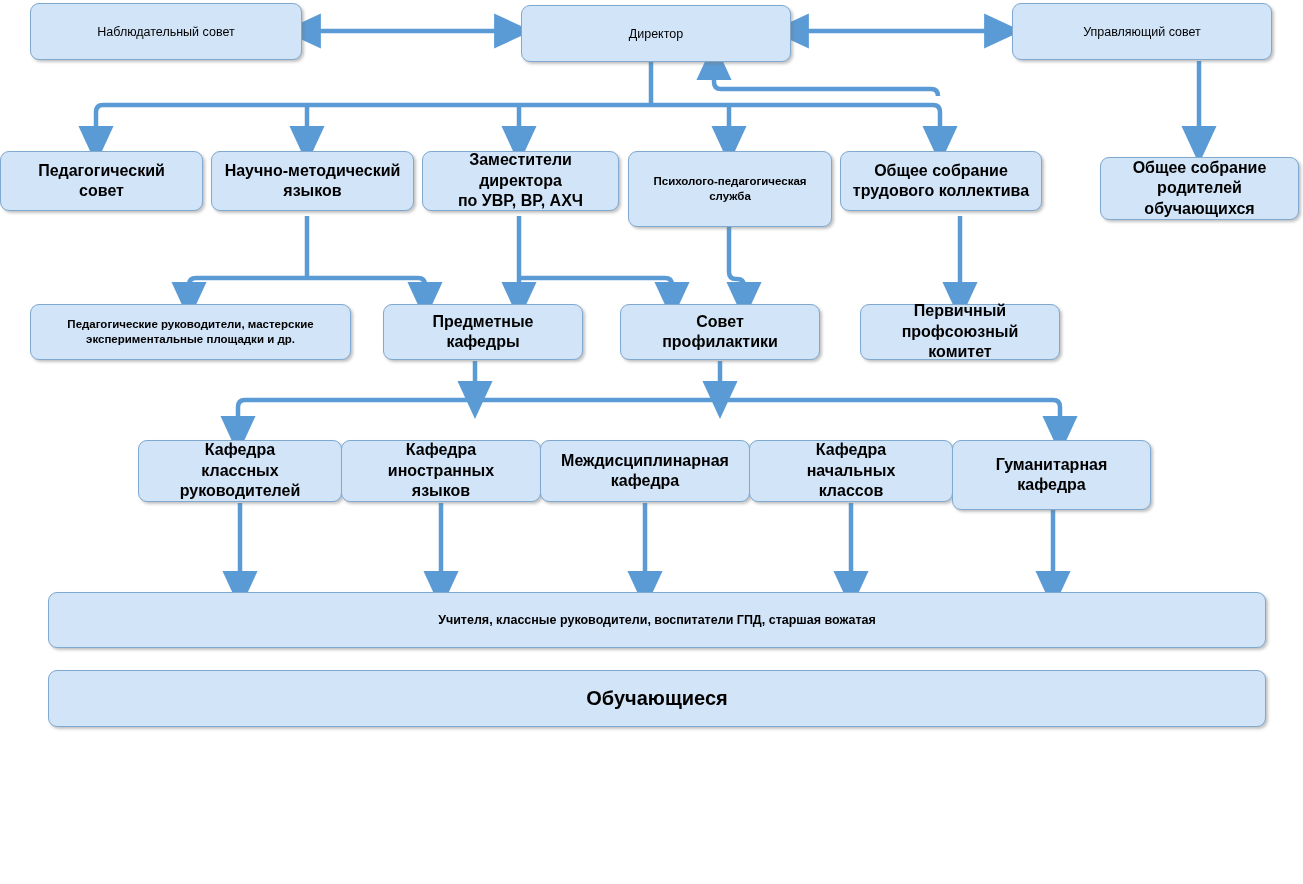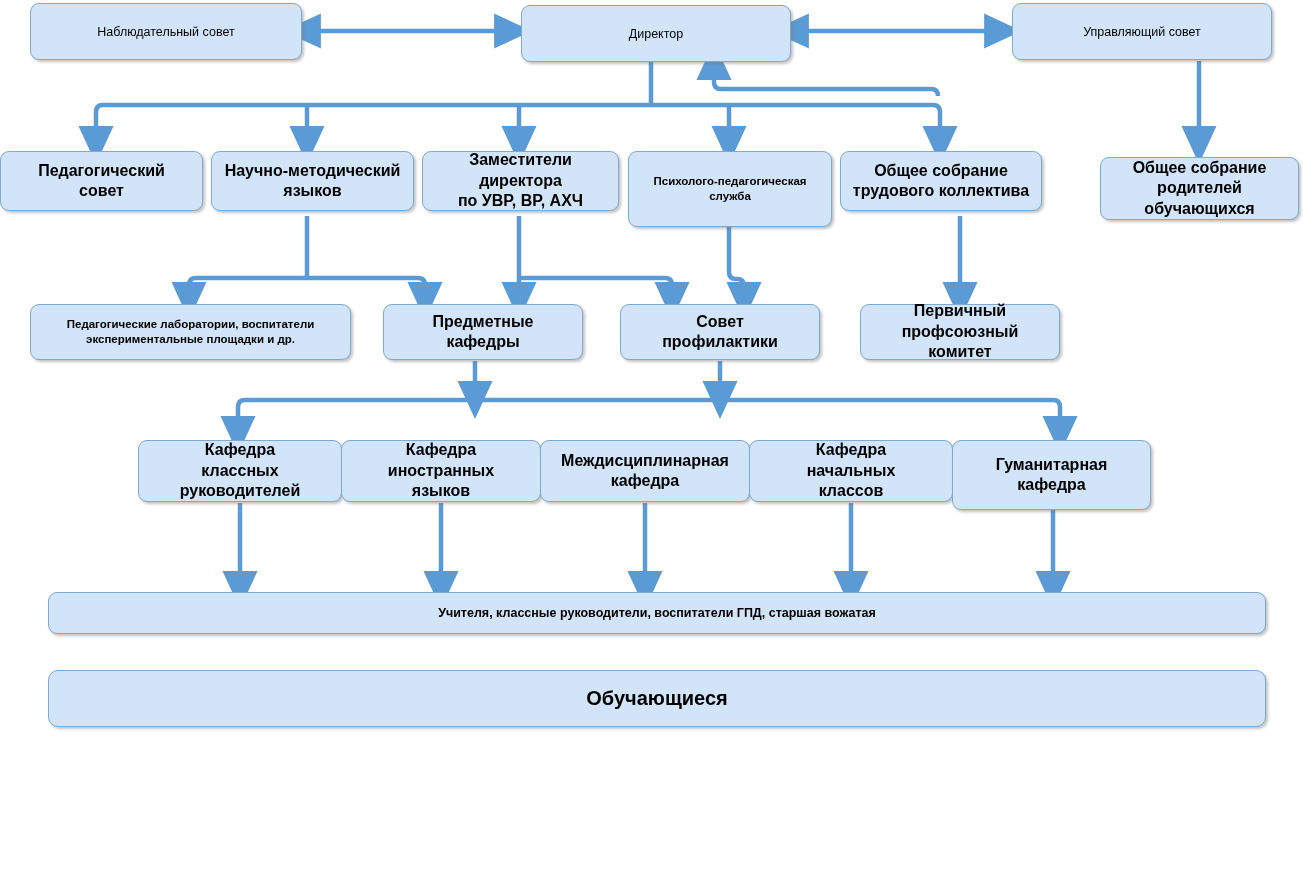--- a/index.html
+++ b/index.html
@@ -154,21 +154,21 @@
 трудового коллектива</span>
   </div>
 
   <div class="node small" style="left:1100px; top:157px; width:199px; height:63px;">
     <span class="lbl">Общее собрание
 родителей
 обучающихся</span>
   </div>
 
   <div class="node tiny" style="left:30px;  top:304px; width:321px; height:56px;">
-    <span class="lbl">Педагогические лаборатории, воспитатели
+    <span class="lbl">Педагогические руководители, мастерские
 экспериментальные площадки и др.</span>
   </div>
 
   <div class="node small" style="left:383px; top:304px; width:200px; height:56px;">
     <span class="lbl">Предметные
 кафедры</span>
   </div>
 
   <div class="node small" style="left:620px; top:304px; width:200px; height:56px;">
     <span class="lbl">Совет
@@ -201,21 +201,21 @@
     <span class="lbl">Кафедра
 начальных
 классов</span>
   </div>
 
   <div class="node small" style="left:952px; top:440px; width:199px; height:70px;">
     <span class="lbl">Гуманитарная
 кафедра</span>
   </div>
 
-  <div class="node wide-thin" style="left:48px; top:592px; width:1218px; height:42px;">
+  <div class="node wide-thin" style="left:48px; top:592px; width:1218px; height:56px;">
     <span class="lbl">Учителя, классные руководители, воспитатели ГПД, старшая вожатая</span>
   </div>
 
-  <div class="node huge" style="left:48px; top:670px; width:1218px; height:57px;border-radius:10px;">
+  <div class="node huge" style="left:48px; top:670px; width:1218px; height:57px;">
     <span class="lbl">Обучающиеся</span>
   </div>
 
 </div>
 
 </body></html>

